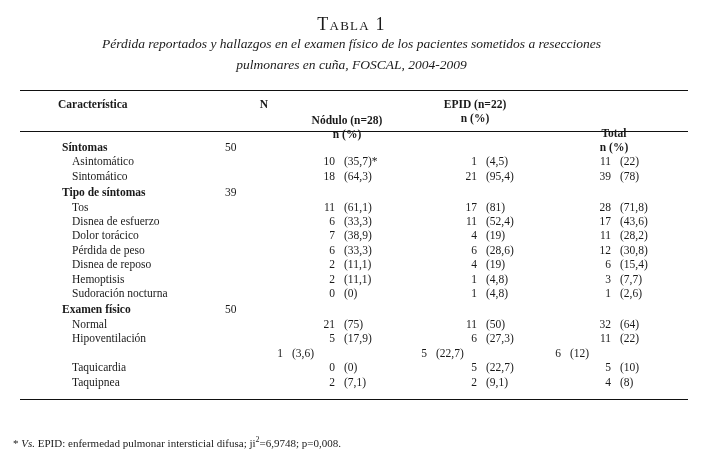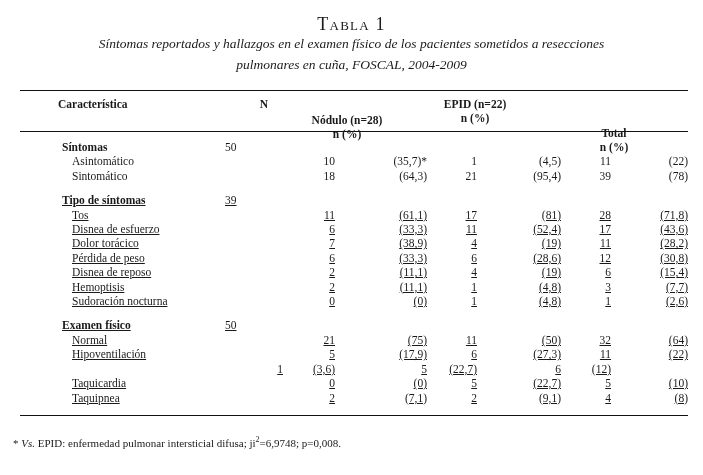--- a/index.html
+++ b/index.html
@@ -24,44 +24,44 @@
     position:relative; height:40px; border-bottom:1.5px solid #111;
     font-weight:bold; font-size:11.5px;
   }
   .h-label { position:absolute; left:38px; top:7px; }
   .h-n     { position:absolute; left:214px; width:60px; top:7px; text-align:center; }
   .h-group { position:absolute; top:7px; text-align:center; line-height:13.5px; }
   .h-nodulo { left:247px; width:160px;margin-top:16px; }
   .h-epid   { left:375px; width:160px; }
   .h-total  { left:514px; width:160px;margin-top:29px; }
   .tbody { padding:8px 0 10px 0; font-size:11.5px; }
-  .section + .section { margin-top:10px;text-decoration:underline; }
+  .section + .section { margin-top:2px; }
   .row {
     display:grid;
     grid-template-columns:205px 58px 52px 92px 50px 84px 50px 77px;
     line-height:14.4px;
   }
   .sec-label  { font-weight:bold; padding-left:42px; white-space:nowrap; }
   .item-label { padding-left:52px; white-space:nowrap; }
   .ncol { }
   .cnt  { text-align:right; white-space:nowrap; }
-  .pct  { text-align:right; padding-left:1px; white-space:nowrap; }
+  .pct  { text-align:left; padding-left:9px; white-space:nowrap; }
   .footnote { position:absolute; left:13px; top:437px; font-size:11px; }
   .footnote sup { font-size:8px; line-height:0; }
   .footnote .vs { font-style:italic; }
 </style>
 </head>
 <body>
 
 <div class="page">
 
   <div class="title">Tabla 1</div>
 
   <div class="subtitle">
-    <div>Síntomas reportados y hallazgos en el examen físico de los pacientes sometidos a resecciones</div>
+    <div>Pérdida reportados y hallazgos en el examen físico de los pacientes sometidos a resecciones</div>
     <div>pulmonares en cuña, FOSCAL, 2004-2009</div>
   </div>
 
   <div class="tbl">
 
     <div class="thead">
       <div class="h-label">Característica</div>
       <div class="h-n">N</div>
       <div class="h-group h-nodulo">
         <div>Nódulo (n=28)</div>

